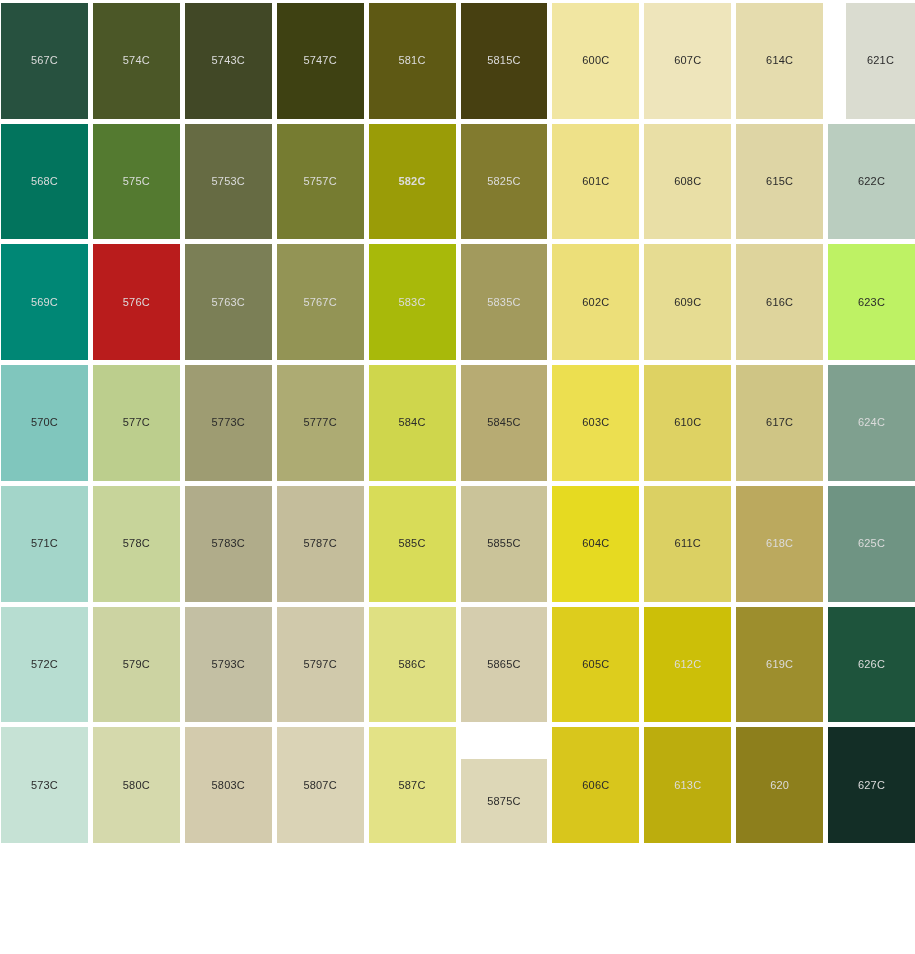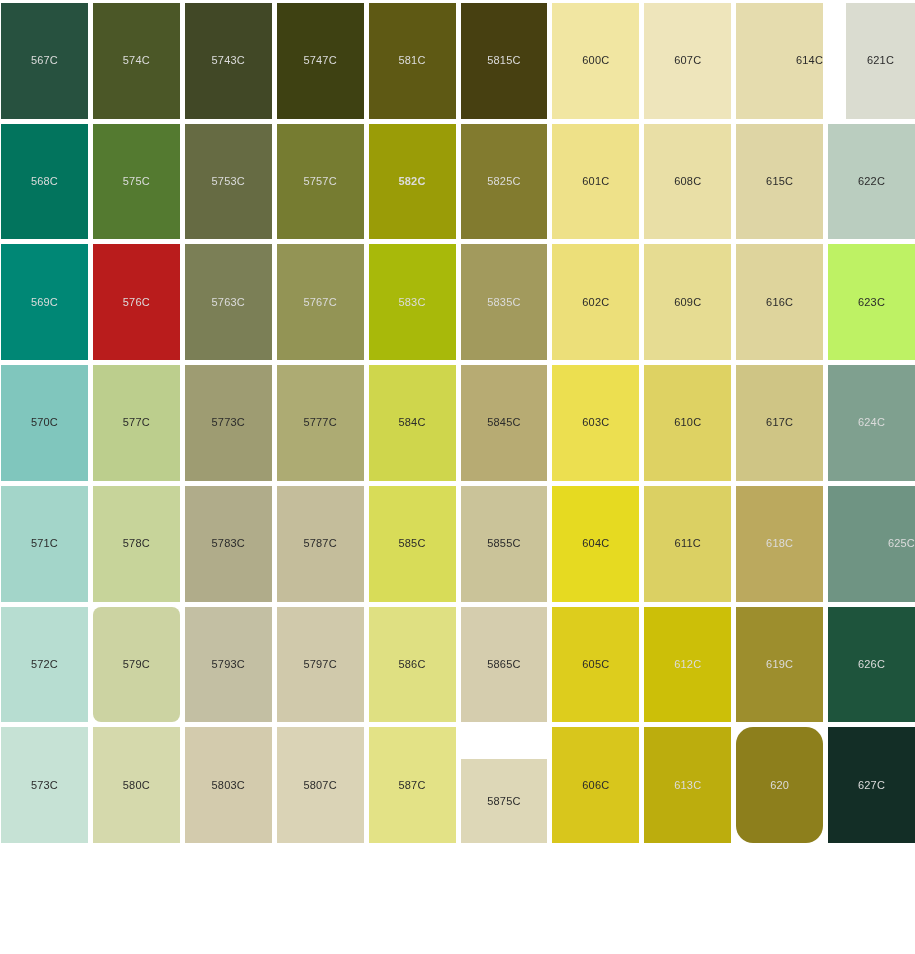--- a/index.html
+++ b/index.html
@@ -66,21 +66,21 @@
     </div>
     <div class="swatch dark" title="5815C" style="background: rgb(71, 64, 17);">
       <span class="swatch-label">5815C</span>
     </div>
     <div class="swatch light" title="600C" style="background: rgb(241, 230, 162);">
       <span class="swatch-label">600C</span>
     </div>
     <div class="swatch light" title="607C" style="background: rgb(238, 229, 187);">
       <span class="swatch-label">607C</span>
     </div>
-    <div class="swatch light" title="614C" style="background: rgb(229, 220, 174); justify-content: flex-end;">
+    <div class="swatch light" title="614C" style="background: rgb(229, 220, 174);">
       <span class="swatch-label">614C</span>
     </div>
     <div class="swatch light" title="621C" style="background: rgb(218, 220, 208); margin-left: 18px;">
       <span class="swatch-label">621C</span>
     </div>
     <div class="swatch dark" title="568C" style="background: rgb(2, 116, 93);">
       <span class="swatch-label">568C</span>
     </div>
     <div class="swatch dark" title="575C" style="background: rgb(84, 122, 48);">
       <span class="swatch-label">575C</span>
@@ -189,27 +189,27 @@
     </div>
     <div class="swatch light" title="604C" style="background: rgb(230, 218, 33);">
       <span class="swatch-label">604C</span>
     </div>
     <div class="swatch light" title="611C" style="background: rgb(219, 208, 99);">
       <span class="swatch-label">611C</span>
     </div>
     <div class="swatch dark" title="618C" style="background: rgb(187, 169, 94);">
       <span class="swatch-label">618C</span>
     </div>
-    <div class="swatch dark" title="625C" style="background: rgb(111, 148, 131); justify-content: flex-end;">
+    <div class="swatch dark" title="625C" style="background: rgb(111, 148, 131);">
       <span class="swatch-label">625C</span>
     </div>
     <div class="swatch light" title="572C" style="background: rgb(183, 221, 209);">
       <span class="swatch-label">572C</span>
     </div>
-    <div class="swatch light" title="579C" style="background: rgb(204, 211, 162); border-radius: 8px;">
+    <div class="swatch light" title="579C" style="background: rgb(204, 211, 162);">
       <span class="swatch-label">579C</span>
     </div>
     <div class="swatch light" title="5793C" style="background: rgb(195, 191, 163);">
       <span class="swatch-label">5793C</span>
     </div>
     <div class="swatch light" title="5797C" style="background: rgb(208, 201, 171);">
       <span class="swatch-label">5797C</span>
     </div>
     <div class="swatch light" title="586C" style="background: rgb(223, 224, 130);">
       <span class="swatch-label">586C</span>
@@ -246,19 +246,19 @@
     </div>
     <div class="swatch light" title="5875C" style="background: rgb(221, 215, 183); margin-top: 32px;">
       <span class="swatch-label">5875C</span>
     </div>
     <div class="swatch light" title="606C" style="background: rgb(216, 198, 28);">
       <span class="swatch-label">606C</span>
     </div>
     <div class="swatch dark" title="613C" style="background: rgb(188, 173, 13);">
       <span class="swatch-label">613C</span>
     </div>
-    <div class="swatch dark" title="620" style="background: rgb(141, 127, 28); border-radius: 17px;">
+    <div class="swatch dark" title="620" style="background: rgb(141, 127, 28);">
       <span class="swatch-label">620</span>
     </div>
     <div class="swatch dark" title="627C" style="background: rgb(19, 46, 38);">
       <span class="swatch-label">627C</span>
     </div>
   </div>
 
 </body></html>

